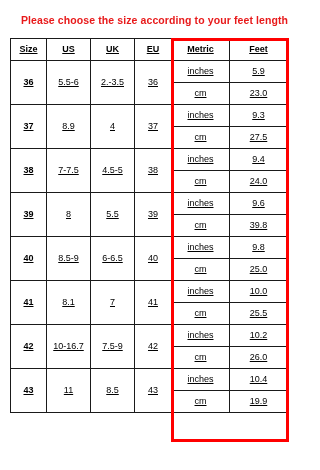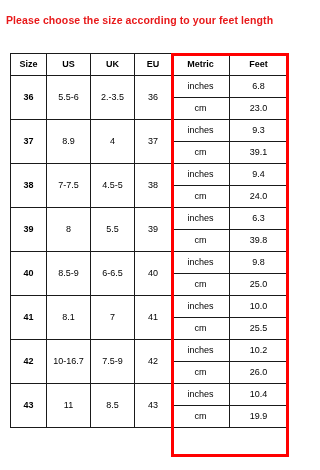--- a/index.html
+++ b/index.html
@@ -17,27 +17,29 @@
     width: 297px;
     height: 470px;
     position: relative;
     box-sizing: border-box;
     padding: 0;
   }
   .headline {
     color: #e8191a;
     font-size: 10.5px;
     font-weight: bold;
-    padding: 14px 6px 10px 6px;
+    text-align: center;
+    padding: 14px 6px 10px 18px;
     line-height: 1.2;
     letter-spacing: 0.1px;
   }
   .table-wrap {
     position: relative;
-    margin: 16px 10px;
+    margin: 1px 10px;
+    text-decoration: underline;
   }
   table.size-table {
     border-collapse: collapse;
     width: 277px;
     table-layout: fixed;
   }
   table.size-table td, table.size-table th {
     border: 1px solid #1a1a1a;
     text-align: center;
     vertical-align: middle;
@@ -107,38 +109,38 @@
         </tr>
       </thead>
       <tbody>
 
         <tr>
           <td class="size-cell" rowspan="2">36</td>
           <td class="val-cell" rowspan="2">5.5-6</td>
           <td class="val-cell" rowspan="2">2.-3.5</td>
           <td class="val-cell" rowspan="2">36</td>
           <td class="unit-cell">inches</td>
-          <td class="val-cell">6.8</td>
+          <td class="val-cell">5.9</td>
         </tr>
         <tr>
           <td class="unit-cell">cm</td>
           <td class="val-cell">23.0</td>
         </tr>
 
         <tr>
           <td class="size-cell" rowspan="2">37</td>
           <td class="val-cell" rowspan="2">8.9</td>
           <td class="val-cell" rowspan="2">4</td>
           <td class="val-cell" rowspan="2">37</td>
           <td class="unit-cell">inches</td>
           <td class="val-cell">9.3</td>
         </tr>
         <tr>
           <td class="unit-cell">cm</td>
-          <td class="val-cell">39.1</td>
+          <td class="val-cell">27.5</td>
         </tr>
 
         <tr>
           <td class="size-cell" rowspan="2">38</td>
           <td class="val-cell" rowspan="2">7-7.5</td>
           <td class="val-cell" rowspan="2">4.5-5</td>
           <td class="val-cell" rowspan="2">38</td>
           <td class="unit-cell">inches</td>
           <td class="val-cell">9.4</td>
         </tr>
@@ -146,21 +148,21 @@
           <td class="unit-cell">cm</td>
           <td class="val-cell">24.0</td>
         </tr>
 
         <tr>
           <td class="size-cell" rowspan="2">39</td>
           <td class="val-cell" rowspan="2">8</td>
           <td class="val-cell" rowspan="2">5.5</td>
           <td class="val-cell" rowspan="2">39</td>
           <td class="unit-cell">inches</td>
-          <td class="val-cell">6.3</td>
+          <td class="val-cell">9.6</td>
         </tr>
         <tr>
           <td class="unit-cell">cm</td>
           <td class="val-cell">39.8</td>
         </tr>
 
         <tr>
           <td class="size-cell" rowspan="2">40</td>
           <td class="val-cell" rowspan="2">8.5-9</td>
           <td class="val-cell" rowspan="2">6-6.5</td>

